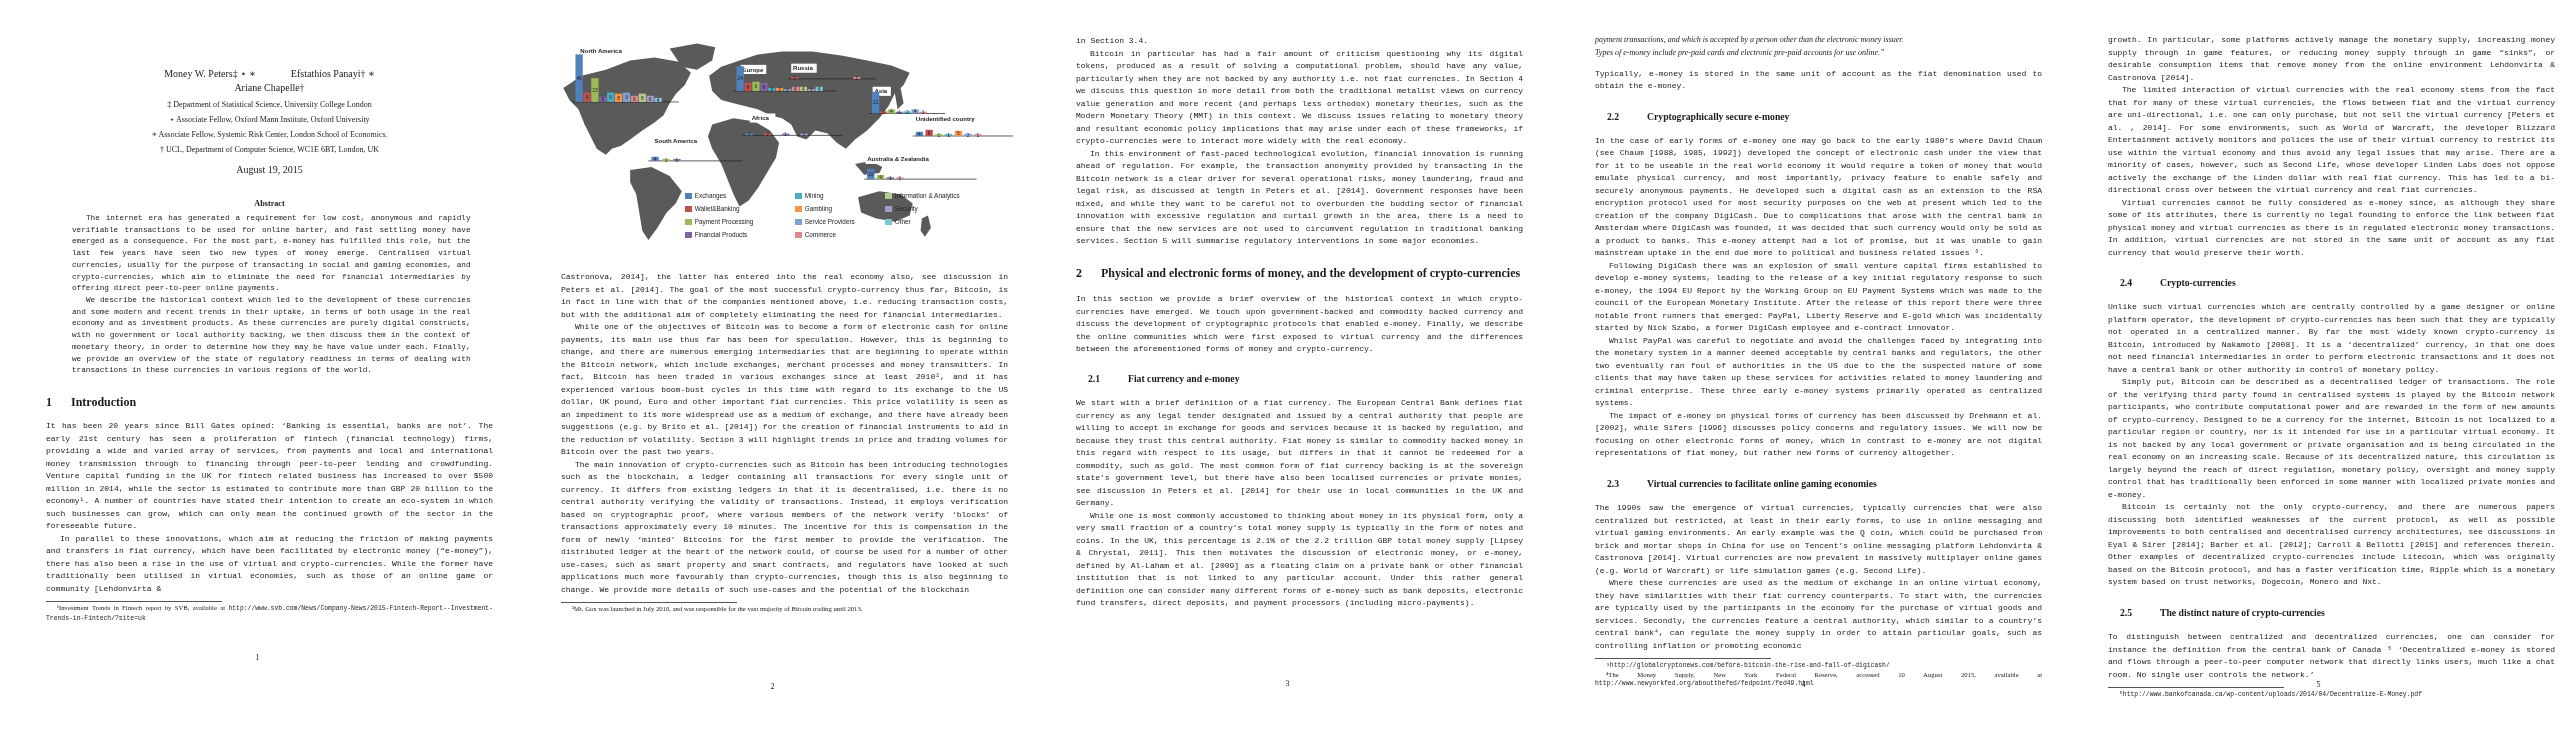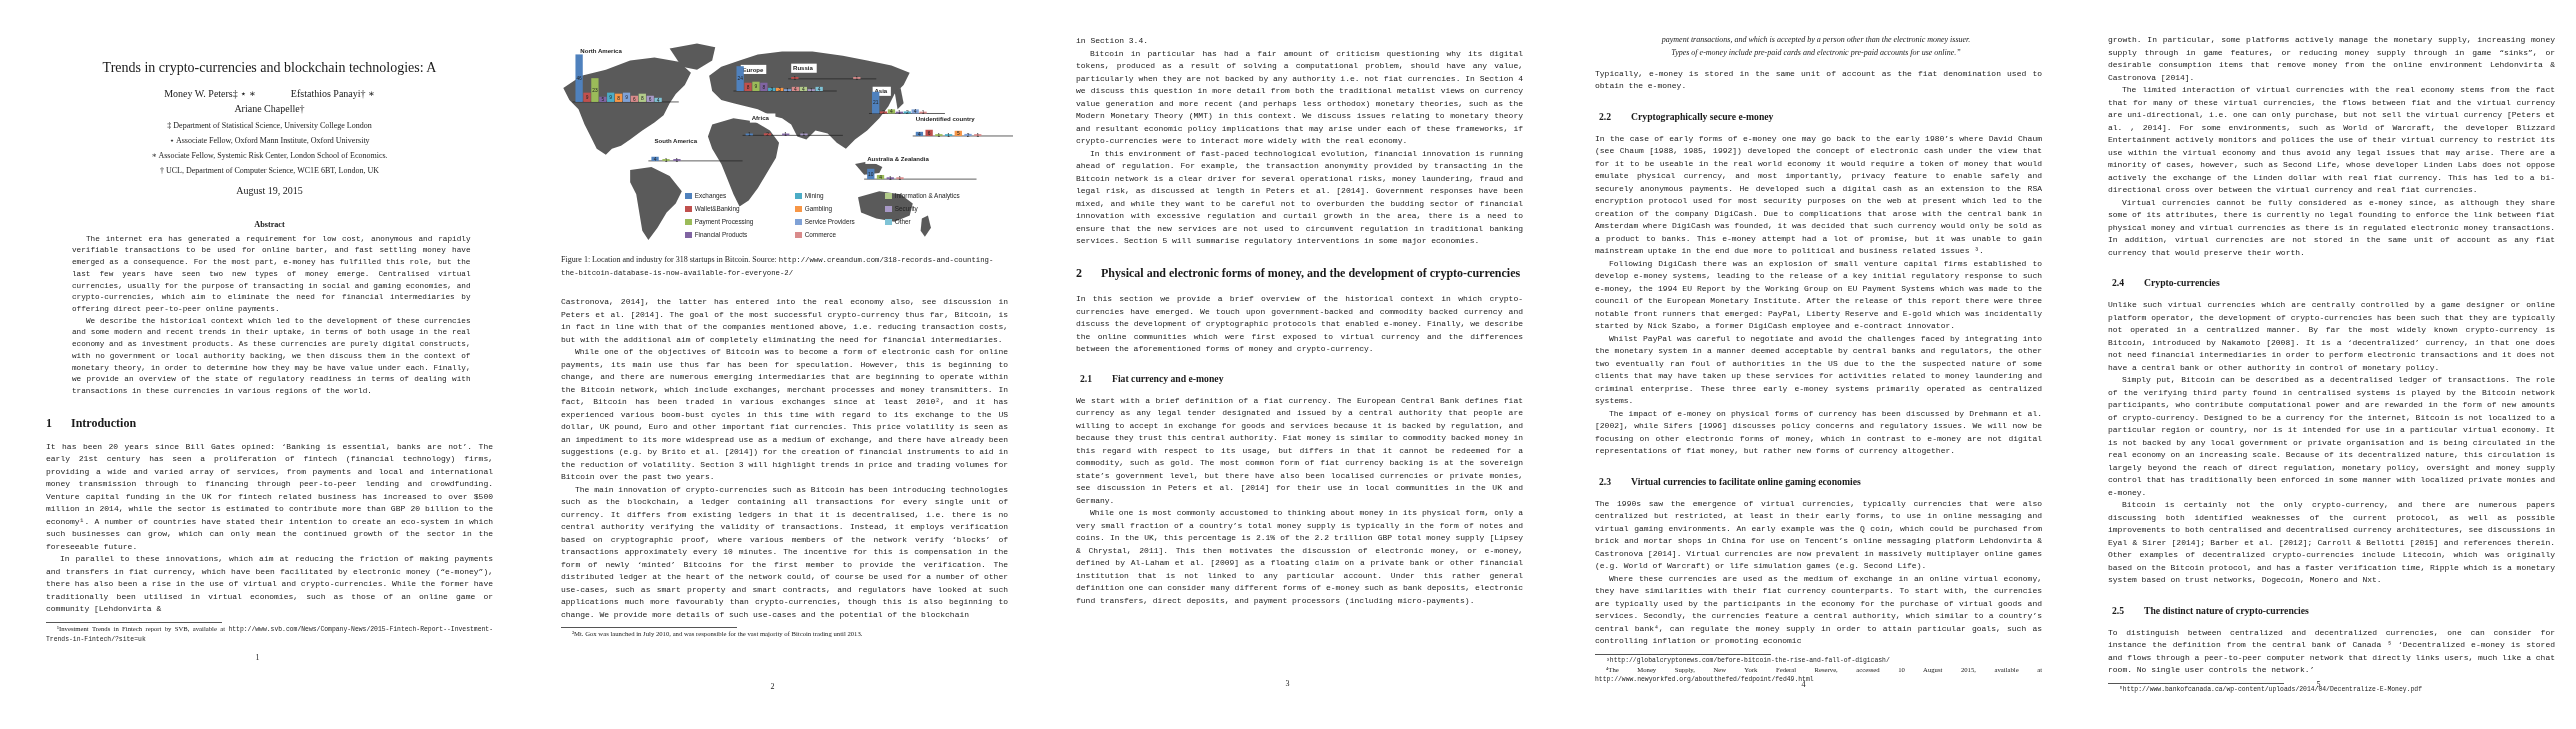--- a/index.html
+++ b/index.html
@@ -11,21 +11,21 @@
   p.ind { text-indent:14px; }
   .title { font-size:14px; line-height:20.7px; text-align:center; font-weight:normal; margin:0; }
   .authors { font-size:10px; line-height:14.6px; text-align:center; }
   .affil { font-size:8px; line-height:15px; text-align:center; }
   .date { font-size:10px; text-align:center; }
   .abs-title { font-size:8.2px; font-weight:bold; text-align:center; }
   .abstract { padding:0 22.5px 0 26px; }
   .abstract p { font-size:7.7px; line-height:11.7px; }
   h2 { font-size:12px; line-height:17.6px; font-weight:bold; margin:0; display:flex; }
   h2 .num { width:25px; flex:none; }
-  h3 { font-size:9.7px; line-height:13.4px; font-weight:bold; margin:4px; display:flex; }
+  h3 { font-size:9.7px; line-height:13.4px; font-weight:bold; margin:12px; display:flex;gap:8px; }
   h3 .num { width:32px; flex:none; }
   .fnrule { width:176px; border-top:0.6px solid #555; margin:0; }
   .fn { font-size:6.7px; line-height:8.8px; text-align:justify; }
   .fn .mono, .mono { font-family:"Liberation Mono","DejaVu Sans Mono",monospace; font-size:6.4px; }
   .pnum { position:absolute; left:0; width:515px; text-align:center; font-size:8px; }
   .arxiv { position:absolute; left:3.6px; top:529px; transform-origin:left top; transform:rotate(-90deg);
            font-family:"Liberation Serif",serif; font-size:16px; color:#888; white-space:nowrap; letter-spacing:0.6px; }
   .quote { font-style:italic; font-size:8px; line-height:12.5px; padding:0 4.9px 0 0; text-align:justify; }
   .caption { font-size:8px; line-height:12.5px; }
   
@@ -34,21 +34,20 @@
   .leg-item { position:absolute; display:flex; align-items:center; white-space:nowrap; }
   .swatch { width:7.3px; height:6px; margin-right:2.4px; }
 </style>
 </head>
 <body>
 
 <div class="arxiv">arXiv:1508.04364v1  [cs.CR]  18 Aug 2015</div>
 
 <div class="page" style="left:0">
   <div class="col" style="top:58px">
-    <div class="title">Trends in crypto-currencies and blockchain technologies: A</div>
     <div class="authors" style="margin-top:8.5px">
       <span>Money W. Peters‡ ⋆ ∗</span>
       <span style="display:inline-block;width:30px"></span>
       <span>Efstathios Panayi† ∗</span>
     </div>
     <div class="authors">Ariane Chapelle†</div>
     <div style="margin-top:1.2px">
       <div class="affil">‡ Department of Statistical Science, University College London</div>
       <div class="affil">⋆ Associate Fellow, Oxford Mann Institute, Oxford University</div>
       <div class="affil">∗ Associate Fellow, Systemic Risk Center, London School of Economics.</div>
@@ -278,23 +277,20 @@
           <span class="swatch" style="background: rgb(128, 100, 162);"></span>
           <span>Financial Products</span>
         </div>
         <div class="leg-item" style="left: 256px; top: 213px;">
           <span class="swatch" style="background: rgb(217, 139, 139);"></span>
           <span>Commerce</span>
         </div>
       </div>
   </div>
   <div class="col" style="top:254px">
-    <div class="caption">
-      <span>Figure 1: Location and industry for 318 startups in Bitcoin. Source: </span><span class="mono" style="font-size:7.3px">http://www.creandum.com/318-records-and-counting-the-bitcoin-database-is-now-available-for-everyone-2/</span>
-    </div>
     <div style="margin-top:17px">
       <p>Castronova, 2014], the latter has entered into the real economy also, see discussion in Peters et al. [2014]. The goal of the most successful crypto-currency thus far, Bitcoin, is in fact in line with that of the companies mentioned above, i.e. reducing transaction costs, but with the additional aim of completely eliminating the need for financial intermediaries.</p>
       <p class="ind">While one of the objectives of Bitcoin was to become a form of electronic cash for online payments, its main use thus far has been for speculation. However, this is beginning to change, and there are numerous emerging intermediaries that are beginning to operate within the Bitcoin network, which include exchanges, merchant processes and money transmitters. In fact, Bitcoin has been traded in various exchanges since at least 2010², and it has experienced various boom-bust cycles in this time with regard to its exchange to the US dollar, UK pound, Euro and other important fiat currencies. This price volatility is seen as an impediment to its more widespread use as a medium of exchange, and there have already been suggestions (e.g. by Brito et al. [2014]) for the creation of financial instruments to aid in the reduction of volatility. Section 3 will highlight trends in price and trading volumes for Bitcoin over the past two years.</p>
       <p class="ind">The main innovation of crypto-currencies such as Bitcoin has been introducing technologies such as the blockchain, a ledger containing all transactions for every single unit of currency. It differs from existing ledgers in that it is decentralised, i.e. there is no central authority verifying the validity of transactions. Instead, it employs verification based on cryptographic proof, where various members of the network verify ‘blocks’ of transactions approximately every 10 minutes. The incentive for this is compensation in the form of newly ‘minted’ Bitcoins for the first member to provide the verification. The distributed ledger at the heart of the network could, of course be used for a number of other use-cases, such as smart property and smart contracts, and regulators have looked at such applications much more favourably than crypto-currencies, though this is also beginning to change. We provide more details of such use-cases and the potential of the blockchain</p>
     </div>
     <div class="fnrule" style="margin-top:6px"></div>
     <div class="fn" style="margin-top:2.4px;padding-left:11px">²Mt. Gox was launched in July 2010, and was responsible for the vast majority of Bitcoin trading until 2013.</div>
   </div>
   <div class="pnum" style="top:682px">2</div>
 </div>
@@ -316,21 +312,21 @@
     <div style="margin-top:9.7px">
       <p>We start with a brief definition of a fiat currency. The European Central Bank defines fiat currency as any legal tender designated and issued by a central authority that people are willing to accept in exchange for goods and services because it is backed by regulation, and because they trust this central authority. Fiat money is similar to commodity backed money in this regard with respect to its usage, but differs in that it cannot be redeemed for a commodity, such as gold. The most common form of fiat currency backing is at the sovereign state’s government level, but there have also been localised currencies or private monies, see discussion in Peters et al. [2014] for their use in local communities in the UK and Germany.</p>
       <p class="ind">While one is most commonly accustomed to thinking about money in its physical form, only a very small fraction of a country’s total money supply is typically in the form of notes and coins. In the UK, this percentage is 2.1% of the 2.2 trillion GBP total money supply [Lipsey &amp; Chrystal, 2011]. This then motivates the discussion of electronic money, or e-money, defined by Al-Laham et al. [2009] as a floating claim on a private bank or other financial institution that is not linked to any particular account. Under this rather general definition one can consider many different forms of e-money such as bank deposits, electronic fund transfers, direct deposits, and payment processors (including micro-payments).</p>
     </div>
   </div>
   <div class="pnum" style="top:679px">3</div>
 </div>
 
 <div class="page" style="left:1546px">
   <div class="col" style="top:34px;left:49px">
-    <div class="quote" style="text-align:center">
+    <div class="quote" style="text-align:left">
       <div>payment transactions, and which is accepted by a person other than the electronic money issuer.</div>
       <div>Types of e-money include pre-paid cards and electronic pre-paid accounts for use online.”</div>
     </div>
     <p style="margin-top:8.5px">Typically, e-money is stored in the same unit of account as the fiat denomination used to obtain the e-money.</p>
     <h3 style="margin-top:17px">
       <span class="num">2.2</span>
       <span>Cryptographically secure e-money</span>
     </h3>
     <div style="margin-top:9.7px">
       <p>In the case of early forms of e-money one may go back to the early 1980’s where David Chaum (see Chaum [1988, 1985, 1992]) developed the concept of electronic cash under the view that for it to be useable in the real world economy it would require a token of money that would emulate physical currency, and most importantly, privacy feature to enable safely and securely anonymous payments. He developed such a digital cash as an extension to the RSA encryption protocol used for most security purposes on the web at present which led to the creation of the company DigiCash. Due to complications that arose with the central bank in Amsterdam where DigiCash was founded, it was decided that such currency would only be sold as a product to banks. This e-money attempt had a lot of promise, but it was unable to gain mainstream uptake in the end due more to political and business related issues ³.</p>

